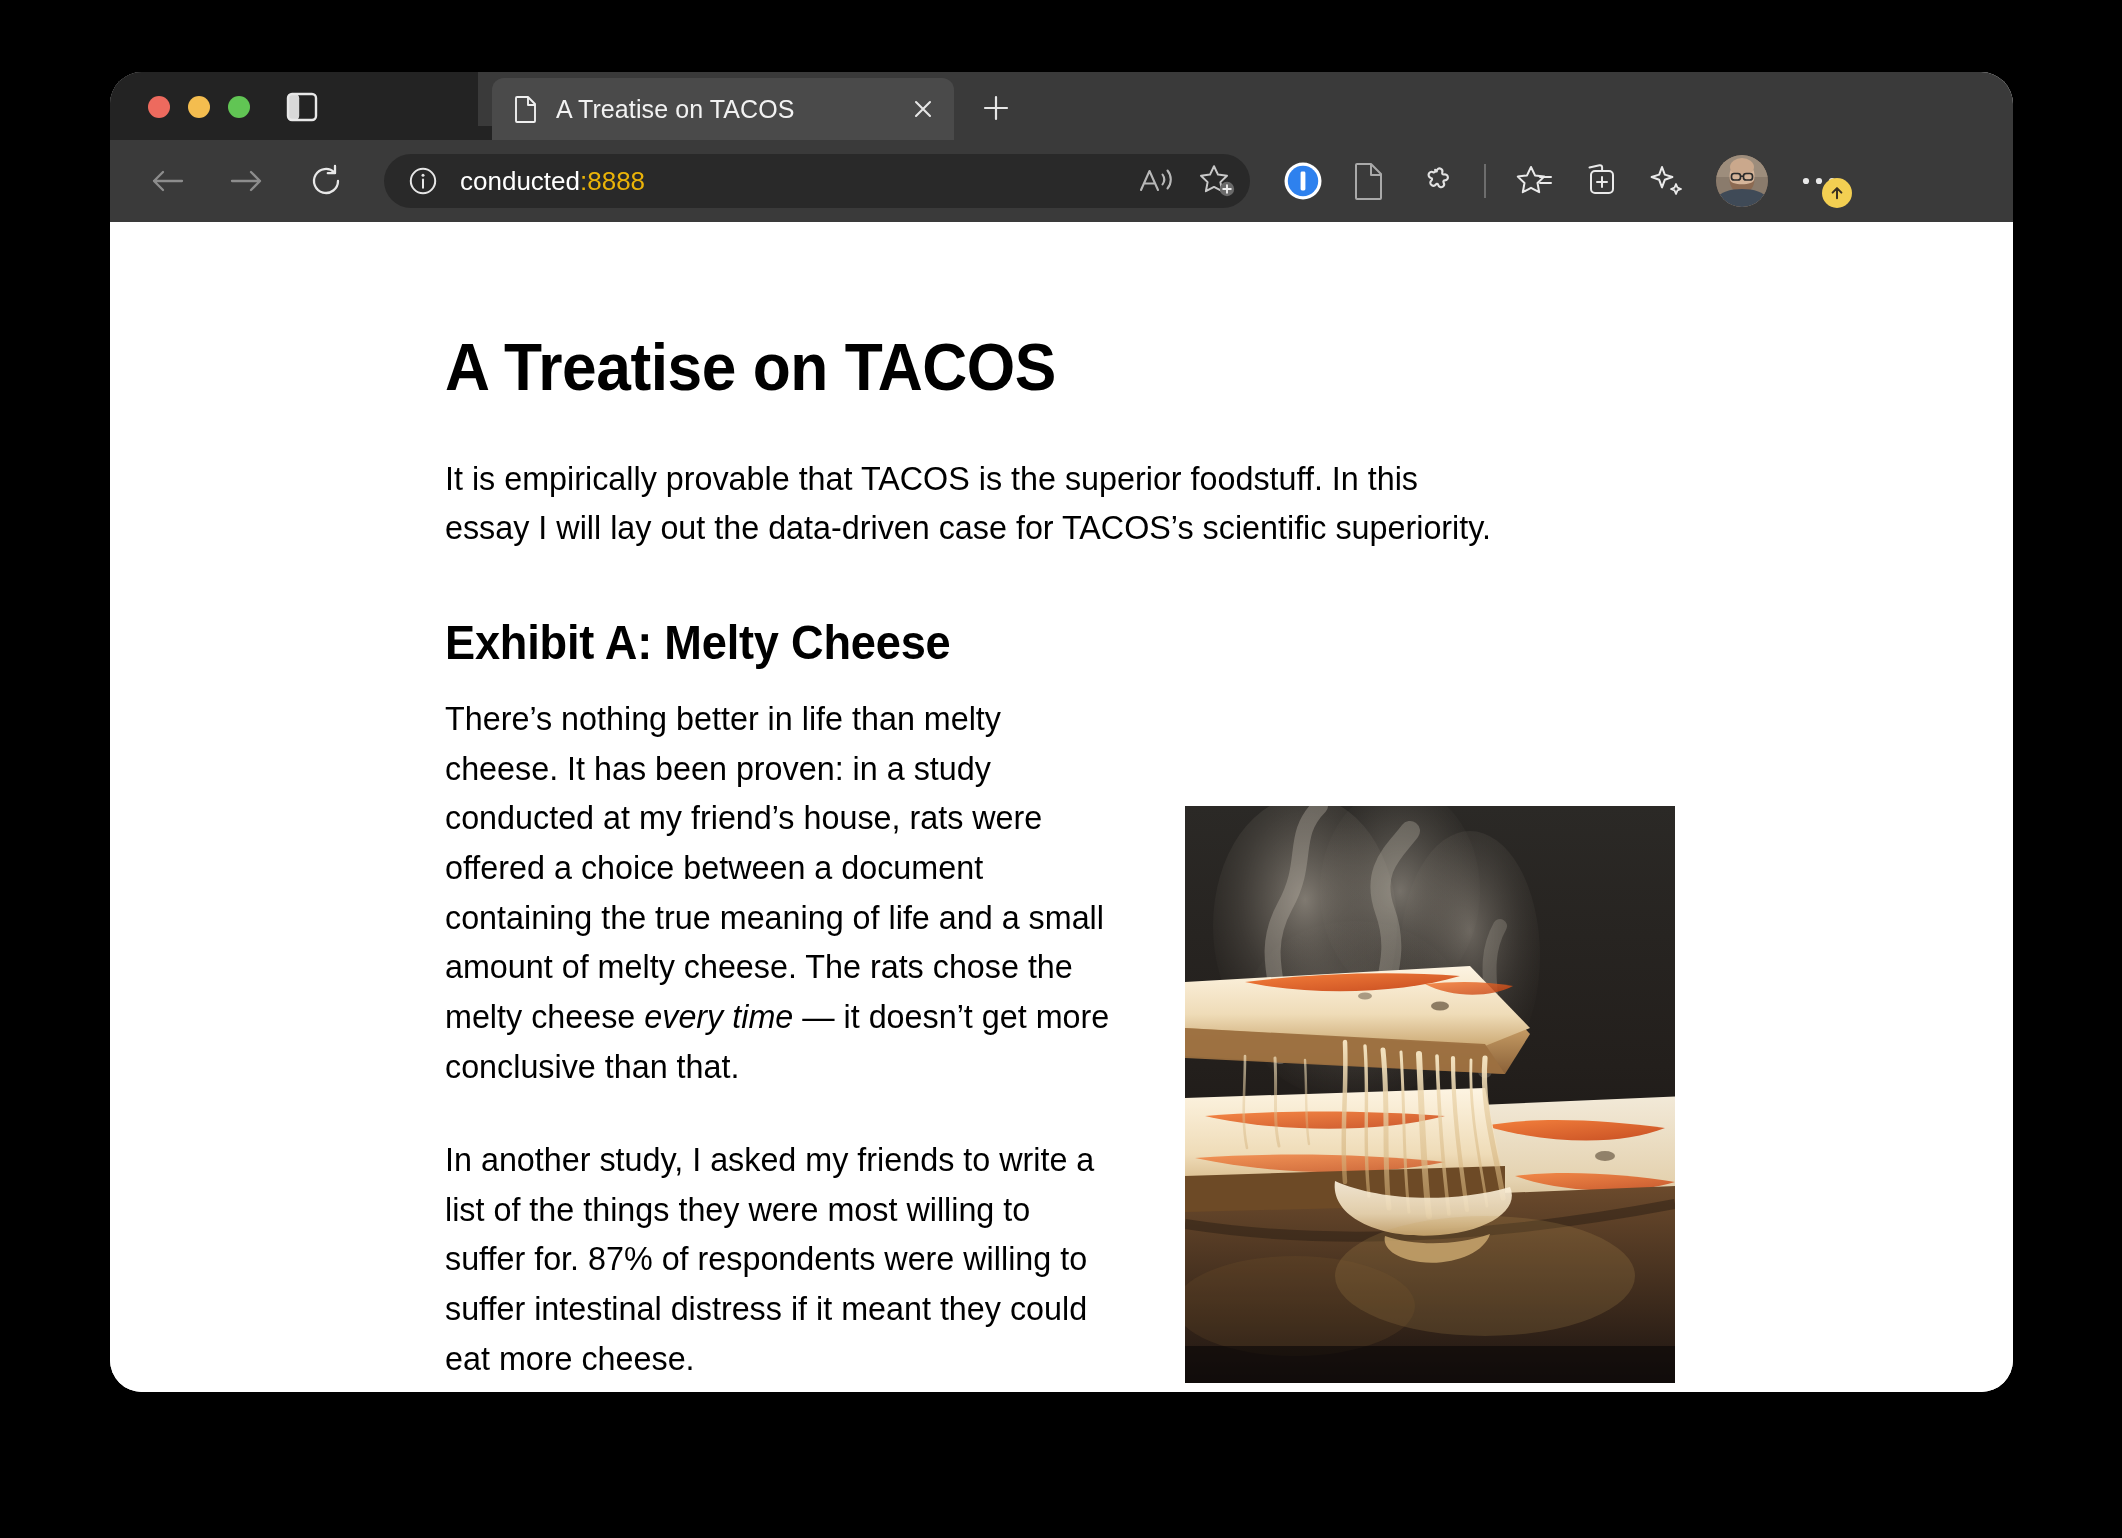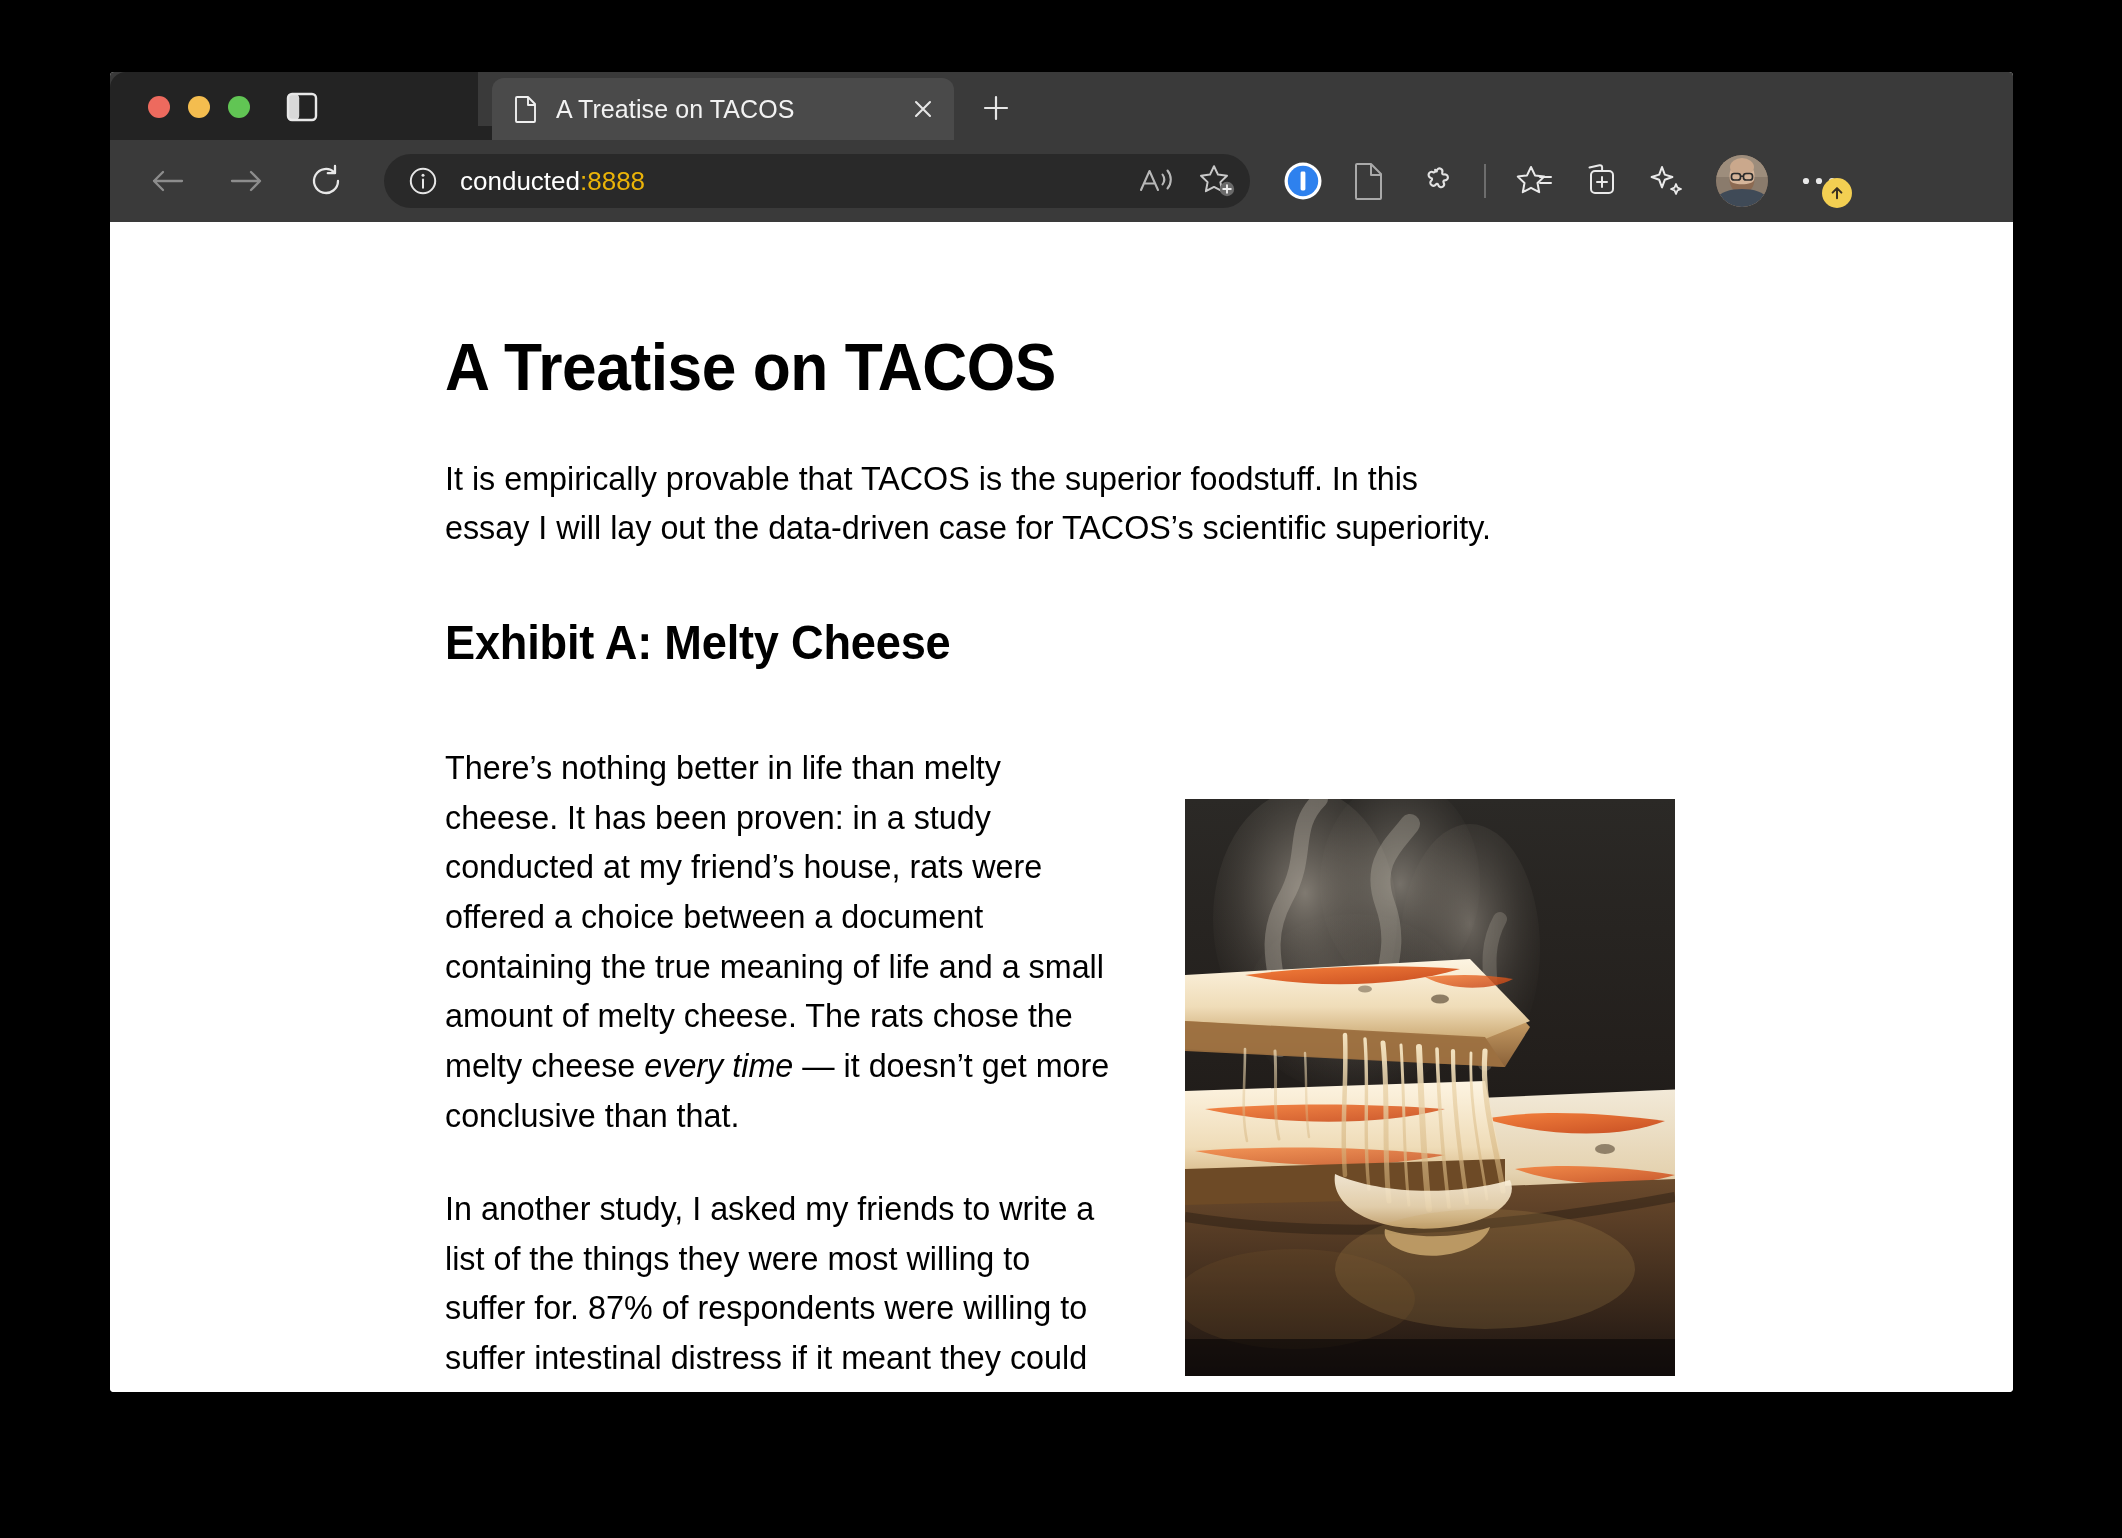--- a/index.html
+++ b/index.html
@@ -20,21 +20,21 @@
     background: #000000;
   }
 
   
   .browser-window {
     position: absolute;
     left: 110px;
     top: 72px;
     width: 1903px;
     height: 1320px;
-    border-radius: 4px;
+    border-radius: 32px;
     overflow: hidden;
     background: #ffffff;
     box-shadow: 0 18px 60px rgba(0,0,0,0.55);
   }
 
   
   .tab-strip {
     position: relative;
     height: 68px;
     background: #3a3a3a;
@@ -307,22 +307,22 @@
     font-weight: bold;
     line-height: 1.15;
     color: #000000;
     letter-spacing: -0.2px;
     transform: scaleX(0.94);
     transform-origin: left center;
   }
 
   .body-row {
     display: flex;
-    align-items: center;
-    margin-top: 73px;
+    align-items: flex-end;
+    margin-top: 24px;
   }
   .body-col {
     width: 700px;
     flex: 0 0 auto;
   }
   .body-col p {
     margin: 0;
     font-family: "Liberation Sans Narrow", "Liberation Sans", sans-serif;
     font-size: 34px;
     line-height: 1.46;

